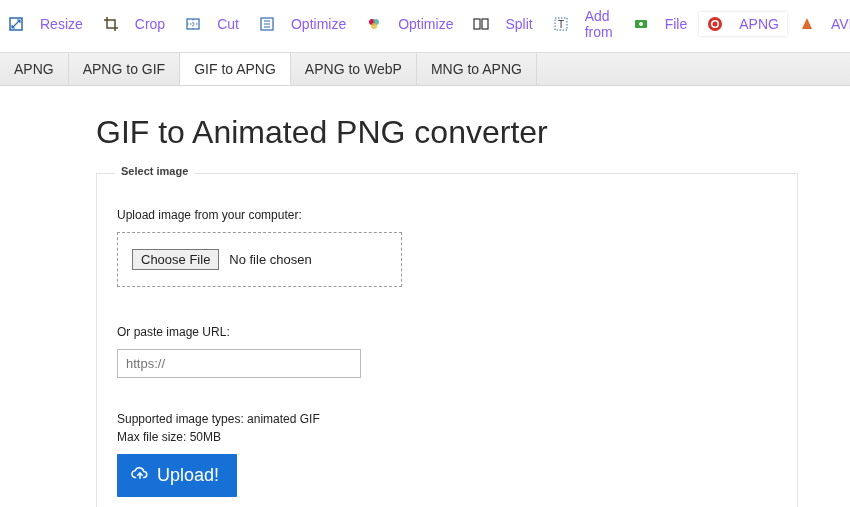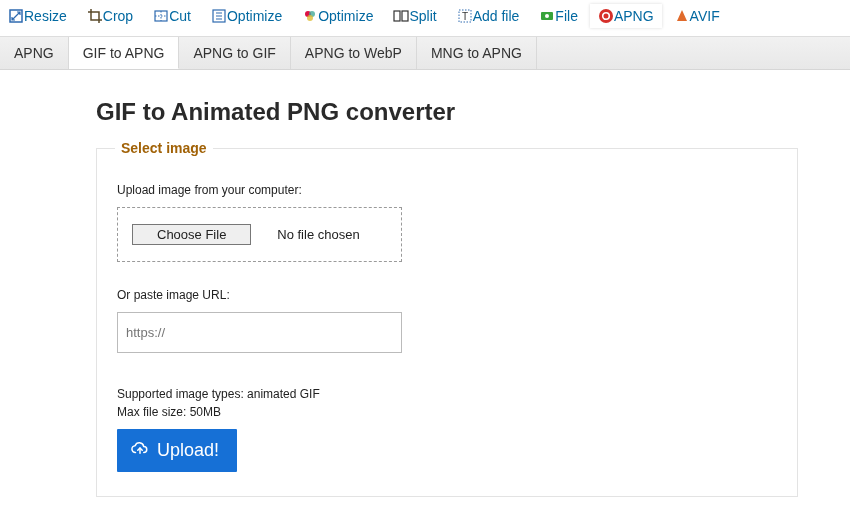--- a/index.html
+++ b/index.html
@@ -14,24 +14,24 @@
   .top-toolbar {
     display: flex;
     align-items: center;
     padding: 4px 0 8px 0;
     gap: 4px;
     background: #fff;
   }
   .tool-item {
     display: inline-flex;
     align-items: center;
-    gap: 0;
+    gap: 16px;
     padding: 4px 8px;
     font-size: 14px;
-    color: #0369a1;
+    color: #8b5cf6;
     cursor: pointer;
   }
   .tool-item.active {
     background: #fff;
     box-shadow: 0 0 3px rgba(0,0,0,.15);
   }
   .tool-icon {
     width: 16px;
     height: 16px;
     display: inline-flex;
@@ -62,68 +62,68 @@
     background: #fff;
     border-bottom: 1px solid #fff;
     margin-bottom: -1px;
     color: #333;
   }
 
   .page {
     padding: 18px 0 30px 96px;
   }
   h1.title {
-    font-weight: 700;
-    font-size: 24px;
+    font-weight: 400;
+    font-size: 32px;
     color: #2a2a2a;
     margin: 10px 0 22px 0;
   }
 
   .panel {
     width: 702px;
     background: #fff;
     border: 1px solid #e3e3e3;
     padding: 20px 20px 24px 20px;
     position: relative;
   }
   .legend {
     position: absolute;
     top: -9px;
     left: 18px;
     background: #fff;
     padding: 0 6px;
     font-weight: 700;
-    font-size: 14px;
-    color: #a16207;
+    font-size: 11px;
+    color: #404040;
   }
   .field-row { margin: 14px 0 10px 0; }
   .label { font-size: 12px; color: #222; margin-bottom: 10px; }
 
   .dropzone {
     border: 1px dashed #9a9a9a;
     padding: 16px 14px;
     width: 285px;
   }
   .file-btn {
     display: inline-block;
     font-size: 13px;
     border: 1px solid #777;
     background: #efefef;
-    padding: 2px 24px;
+    padding: 2px 8px;
     cursor: pointer;
   }
   .file-status {
     font-size: 13px;
-    margin-left: 22px;
+    margin-left: 6px;
     color: #222;
   }
 
   .url-input {
-    width: 285px;
-    padding: 12px 8px;
+    width: 244px;
+    padding: 6px 8px;
     border: 1px solid #bbb;
     font-size: 13px;
     color: #15803d;
   }
 
   .info-text { font-size: 12px; color: #222; }
   .info-text + .info-text { margin-top: 4px; }
 
   .upload-btn {
     margin-top: 10px;
@@ -206,21 +206,21 @@
     <span>Split</span>
   </div>
 
   <div class="tool-item">
     <span class="tool-icon">
       <svg viewBox="0 0 16 16">
           <rect x="2" y="2" width="12" height="12" fill="none" stroke="#2e6ab0" stroke-width="1" stroke-dasharray="1.5 1.5"></rect>
           <text x="8" y="12" font-size="10" text-anchor="middle" fill="#333">T</text>
         </svg>
     </span>
-    <span>Add file</span>
+    <span>Add from</span>
   </div>
 
   <div class="tool-item">
     <span class="tool-icon">
       <svg viewBox="0 0 16 16">
           <rect x="2" y="4" width="12" height="8" rx="1" fill="#37a33a"></rect>
           <circle cx="8" cy="8" r="2" fill="#fff"></circle>
         </svg>
     </span>
     <span>File</span>
@@ -244,25 +244,25 @@
     </span>
     <span>AVIF</span>
   </div>
 
 </div>
 
 <div class="subnav">
   <div class="tab">
       <span>APNG</span>
     </div>
+  <div class="tab">
+      <span>APNG to GIF</span>
+    </div>
   <div class="tab active">
       <span>GIF to APNG</span>
-    </div>
-  <div class="tab">
-      <span>APNG to GIF</span>
     </div>
   <div class="tab">
       <span>APNG to WebP</span>
     </div>
   <div class="tab">
       <span>MNG to APNG</span>
     </div>
 </div>
 
 <div class="page">
@@ -272,21 +272,21 @@
     <div class="legend">Select image</div>
 
     <div class="field-row">
       <div class="label">Upload image from your computer:</div>
       <div class="dropzone">
         <span class="file-btn">Choose File</span>
         <span class="file-status">No file chosen</span>
       </div>
     </div>
 
-    <div class="field-row" style="margin-top:26px;">
+    <div class="field-row" style="margin-top:38px;">
       <div class="label">Or paste image URL:</div>
       <input type="text" class="url-input" placeholder="https://" style="">
     </div>
 
     <div style="margin-top:34px;">
       <div class="info-text">Supported image types: animated GIF</div>
       <div class="info-text">Max file size: 50MB</div>
     </div>
 
     <button class="upload-btn">

